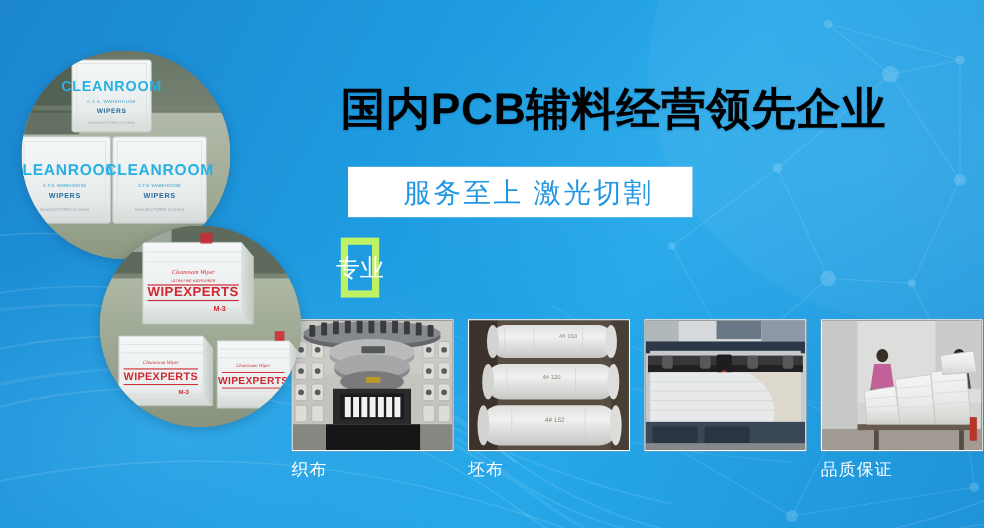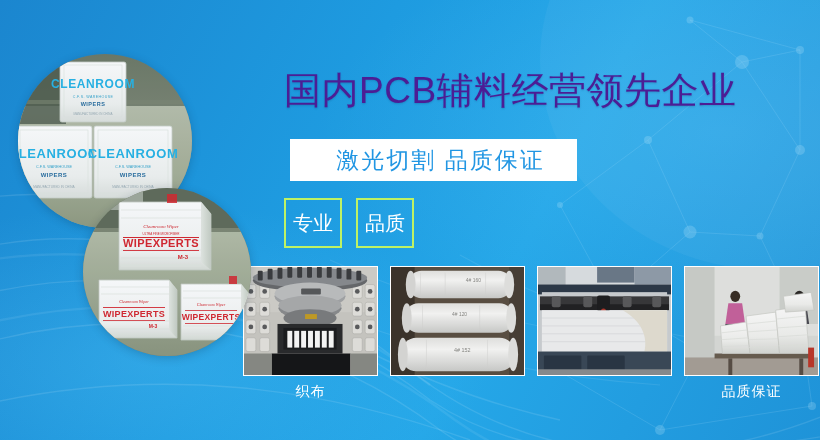--- a/index.html
+++ b/index.html
@@ -37,34 +37,34 @@
     background: rgba(255,255,255,0.045);
   }
 
   
   .photo-circle {
     position: absolute;
     border-radius: 50%;
     overflow: hidden;
     box-shadow: 0 2px 10px rgba(0,30,60,0.22);
   }
-  #circle-top    { left: 18px;  top: 54px;  width: 174px; height: 174px; }
+  #circle-top    { left: 18px;  top: 42px;  width: 174px; height: 174px; }
   #circle-bottom { left: 83px;  top: 188px; width: 168px; height: 168px; z-index: 3; }
   .photo-circle svg { display: block; width: 100%; height: 100%; }
 
   
   .content { position: absolute; left: 240px; top: 0; width: 580px; height: 440px; }
 
   .headline {
     position: absolute;
     left: 44px; top: 72px;
     width: 520px;
-    color: #4c1d95;
+    color: #000000;
     font-size: 37px;
-    font-weight: normal;
+    font-weight: bold;
     letter-spacing: 0.5px;
     line-height: 1;
     white-space: nowrap;
     text-shadow: 0 1px 2px rgba(0,40,80,0.20);
   }
 
   .subtitle-box {
     position: absolute;
     left: 50px; top: 139px;
     width: 287px; height: 42px;
@@ -82,22 +82,22 @@
     white-space: nowrap;
   }
 
   .tag-row {
     position: absolute;
     left: 44px; top: 198px;
     display: flex;
     gap: 14px;
   }
   .tag {
-    width: 58px; height: 50px;
-    border: 2px solid #bef264;
+    width: 32px; height: 50px;
+    border: 6px solid #bef264;
     color: #ffffff;
     font-size: 20px;
     display: flex;
     align-items: center;
     justify-content: center;
     letter-spacing: 0px;
     white-space: nowrap;
   }
 
   
@@ -110,21 +110,21 @@
   .thumb-cell { width: 135px; }
   .thumb-frame {
     width: 135px; height: 110px;
     border: 1.5px solid #ffffff;
     overflow: hidden;
     background: #2a2a2a;
   }
   .thumb-frame svg { display: block; width: 100%; height: 100%; }
   .thumb-caption {
     margin-top: 7px;
-    text-align: center;
+    text-align: left;
     color: #ffffff;
     font-size: 14px;
     letter-spacing: 1px;
     white-space: nowrap;
   }
 </style>
 </head>
 <body>
 
 <div id="banner">
@@ -319,26 +319,25 @@
       </g>
       <rect x="0" y="0" width="168" height="168" fill="#0c3d5e" opacity="0.04"></rect>
     </svg>
   </div>
 
   <div class="content">
 
     <div class="headline">国内PCB辅料经营领先企业</div>
 
     <div class="subtitle-box">
-      <span>激光切割 品质保证</span>
+      <span>服务至上 激光切割</span>
     </div>
 
     <div class="tag-row">
       <div class="tag">专业</div>
-      <div class="tag">品质</div>
     </div>
 
     <div class="thumbs">
 
       <div class="thumb-cell">
         <div class="thumb-frame">
           <svg viewBox="0 0 135 110" preserveAspectRatio="xMidYMid slice">
             <rect width="135" height="110" fill="#cfcec9"></rect>
             <rect y="0" width="135" height="46" fill="#d6d5d0"></rect>
             <g fill="#e9e8e4" stroke="#b4b3ae" stroke-width="0.5">
@@ -451,20 +450,21 @@
                 <line x1="55" y1="6" x2="55" y2="30"></line>
               <line x1="96" y1="6" x2="96" y2="30"></line>
               <line x1="32" y1="39" x2="32" y2="65"></line>
                 <line x1="90" y1="39" x2="90" y2="65"></line>
               <line x1="36" y1="74" x2="36" y2="104"></line>
                 <line x1="98" y1="74" x2="98" y2="104"></line>
             </g>
             <rect x="0" y="0" width="135" height="110" fill="#000" opacity="0.04"></rect>
           </svg>
         </div>
+        <div class="thumb-caption">坯布</div>
       </div>
 
       <div class="thumb-cell">
         <div class="thumb-frame">
           <svg viewBox="0 0 135 110" preserveAspectRatio="xMidYMid slice">
             <rect width="135" height="110" fill="#cfd3d6"></rect>
             <rect x="0" y="0" width="135" height="22" fill="#dfe3e6"></rect>
             <rect x="0" y="0" width="28" height="22" fill="#b9c0c4"></rect>
             <rect x="60" y="0" width="38" height="16" fill="#6e7c8c"></rect>
             <rect x="98" y="0" width="37" height="18" fill="#93a0ad"></rect>

